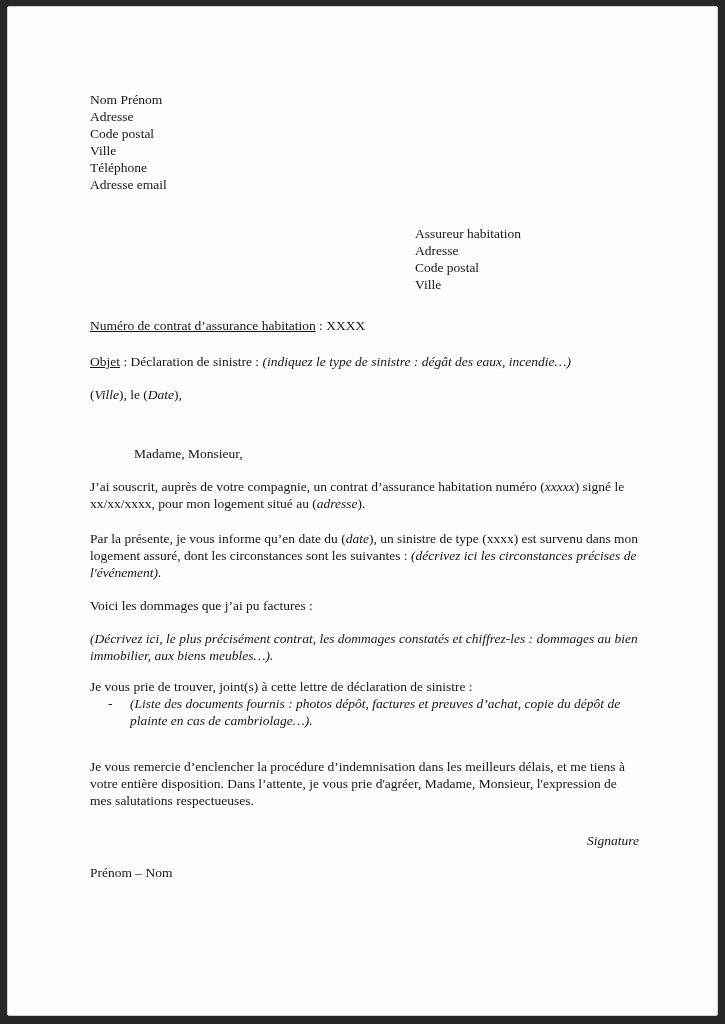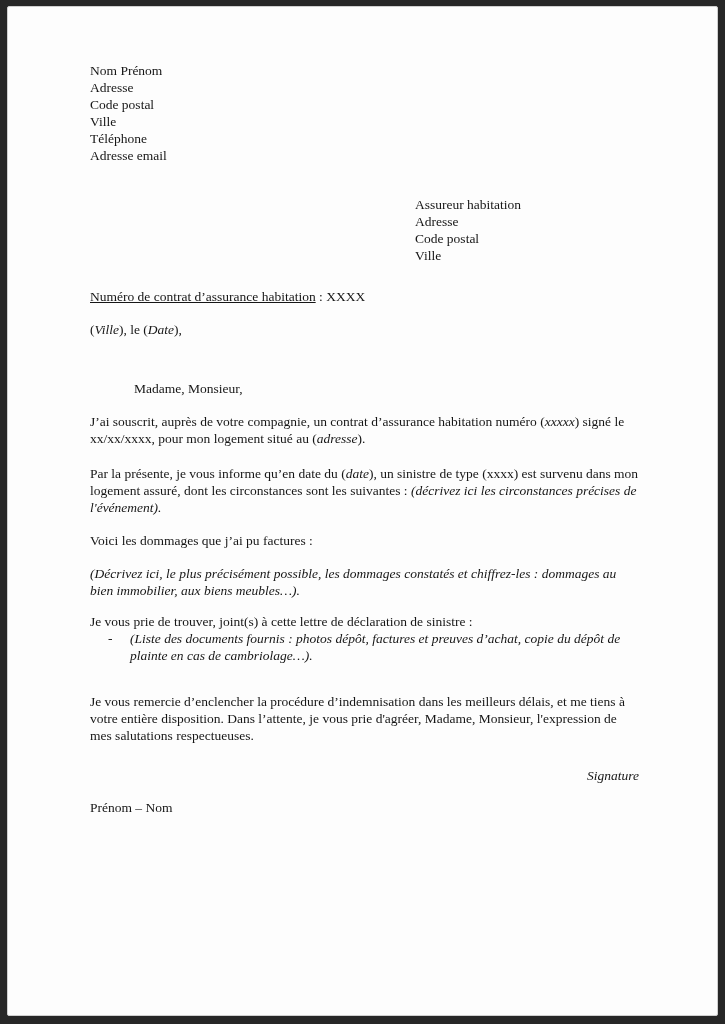--- a/index.html
+++ b/index.html
@@ -13,21 +13,21 @@
   .page{
     position:absolute;
     left:7px; right:7px; top:6px; bottom:8px;
     background:#fdfdfd;
     border:1px solid #cfcfcf;
     border-radius:2px;
     box-sizing:border-box;
   }
   .content{
     position:absolute; inset:0;
-    padding:55px 78px 0 82px;
+    padding:84px 78px 0 82px;
     font-family:"Liberation Serif","DejaVu Serif",serif;
     font-size:13.5px;
     line-height:17px;
     color:#161616;
     -webkit-font-smoothing:antialiased;
   }
   .i{font-style:italic;}
   .u{text-decoration:underline;}
 
   .recipient{margin-top:32px;padding-left:325px;}
@@ -65,32 +65,33 @@
 
       <div class="recipient">
         <div>Assureur habitation</div>
         <div>Adresse</div>
         <div>Code postal</div>
         <div>Ville</div>
       </div>
 
       <div class="reference"><span class="u">Numéro de contrat d’assurance habitation</span><span> : XXXX</span></div>
 
+      <div class="subject"><span class="u">Objet</span><span> : Déclaration de sinistre : </span><span class="i">(indiquez le type de sinistre : dégât des eaux, incendie…)</span></div>
 
       <div class="dateline"><span>(</span><span class="i">Ville</span><span>), le (</span><span class="i">Date</span><span>),</span></div>
 
       <div class="salutation">Madame, Monsieur,</div>
 
       <div class="p-subscription"><span>J’ai souscrit, auprès de votre compagnie, un contrat d’assurance habitation numéro (</span><span class="i">xxxxx</span><span>) signé le xx/xx/xxxx, pour mon logement situé au (</span><span class="i">adresse</span><span>).</span></div>
 
       <div class="p-incident"><span>Par la présente, je vous informe qu’en date du (</span><span class="i">date</span><span>), un sinistre de type (xxxx) est survenu dans mon logement assuré, dont les circonstances sont les suivantes : </span><span class="i">(décrivez ici les circonstances précises de l'événement).</span></div>
 
       <div class="p-damages-intro"><span>Voici les dommages que j’ai pu factures :</span></div>
 
-      <div class="p-damages-details"><span class="i">(Décrivez ici, le plus précisément possible, les dommages constatés et chiffrez-les : dommages au bien immobilier, aux biens meubles…).</span></div>
+      <div class="p-damages-details"><span class="i">(Décrivez ici, le plus précisément contrat, les dommages constatés et chiffrez-les : dommages au bien immobilier, aux biens meubles…).</span></div>
 
       <div class="p-attach-intro"><span>Je vous prie de trouver, joint(s) à cette lettre de déclaration de sinistre :</span></div>
 
       <div class="attach-item">
         <span class="marker">-</span>
         <span class="txt"><span class="i">(Liste des documents fournis : photos dépôt, factures et preuves d’achat, copie du dépôt de plainte en cas de cambriolage…).</span></span>
       </div>
 
       <div class="p-closing"><span>Je vous remercie d’enclencher la procédure d’indemnisation dans les meilleurs délais, et me tiens à votre entière disposition. Dans l’attente, je vous prie d'agréer, Madame, Monsieur, l'expression de mes salutations respectueuses.</span></div>
 

